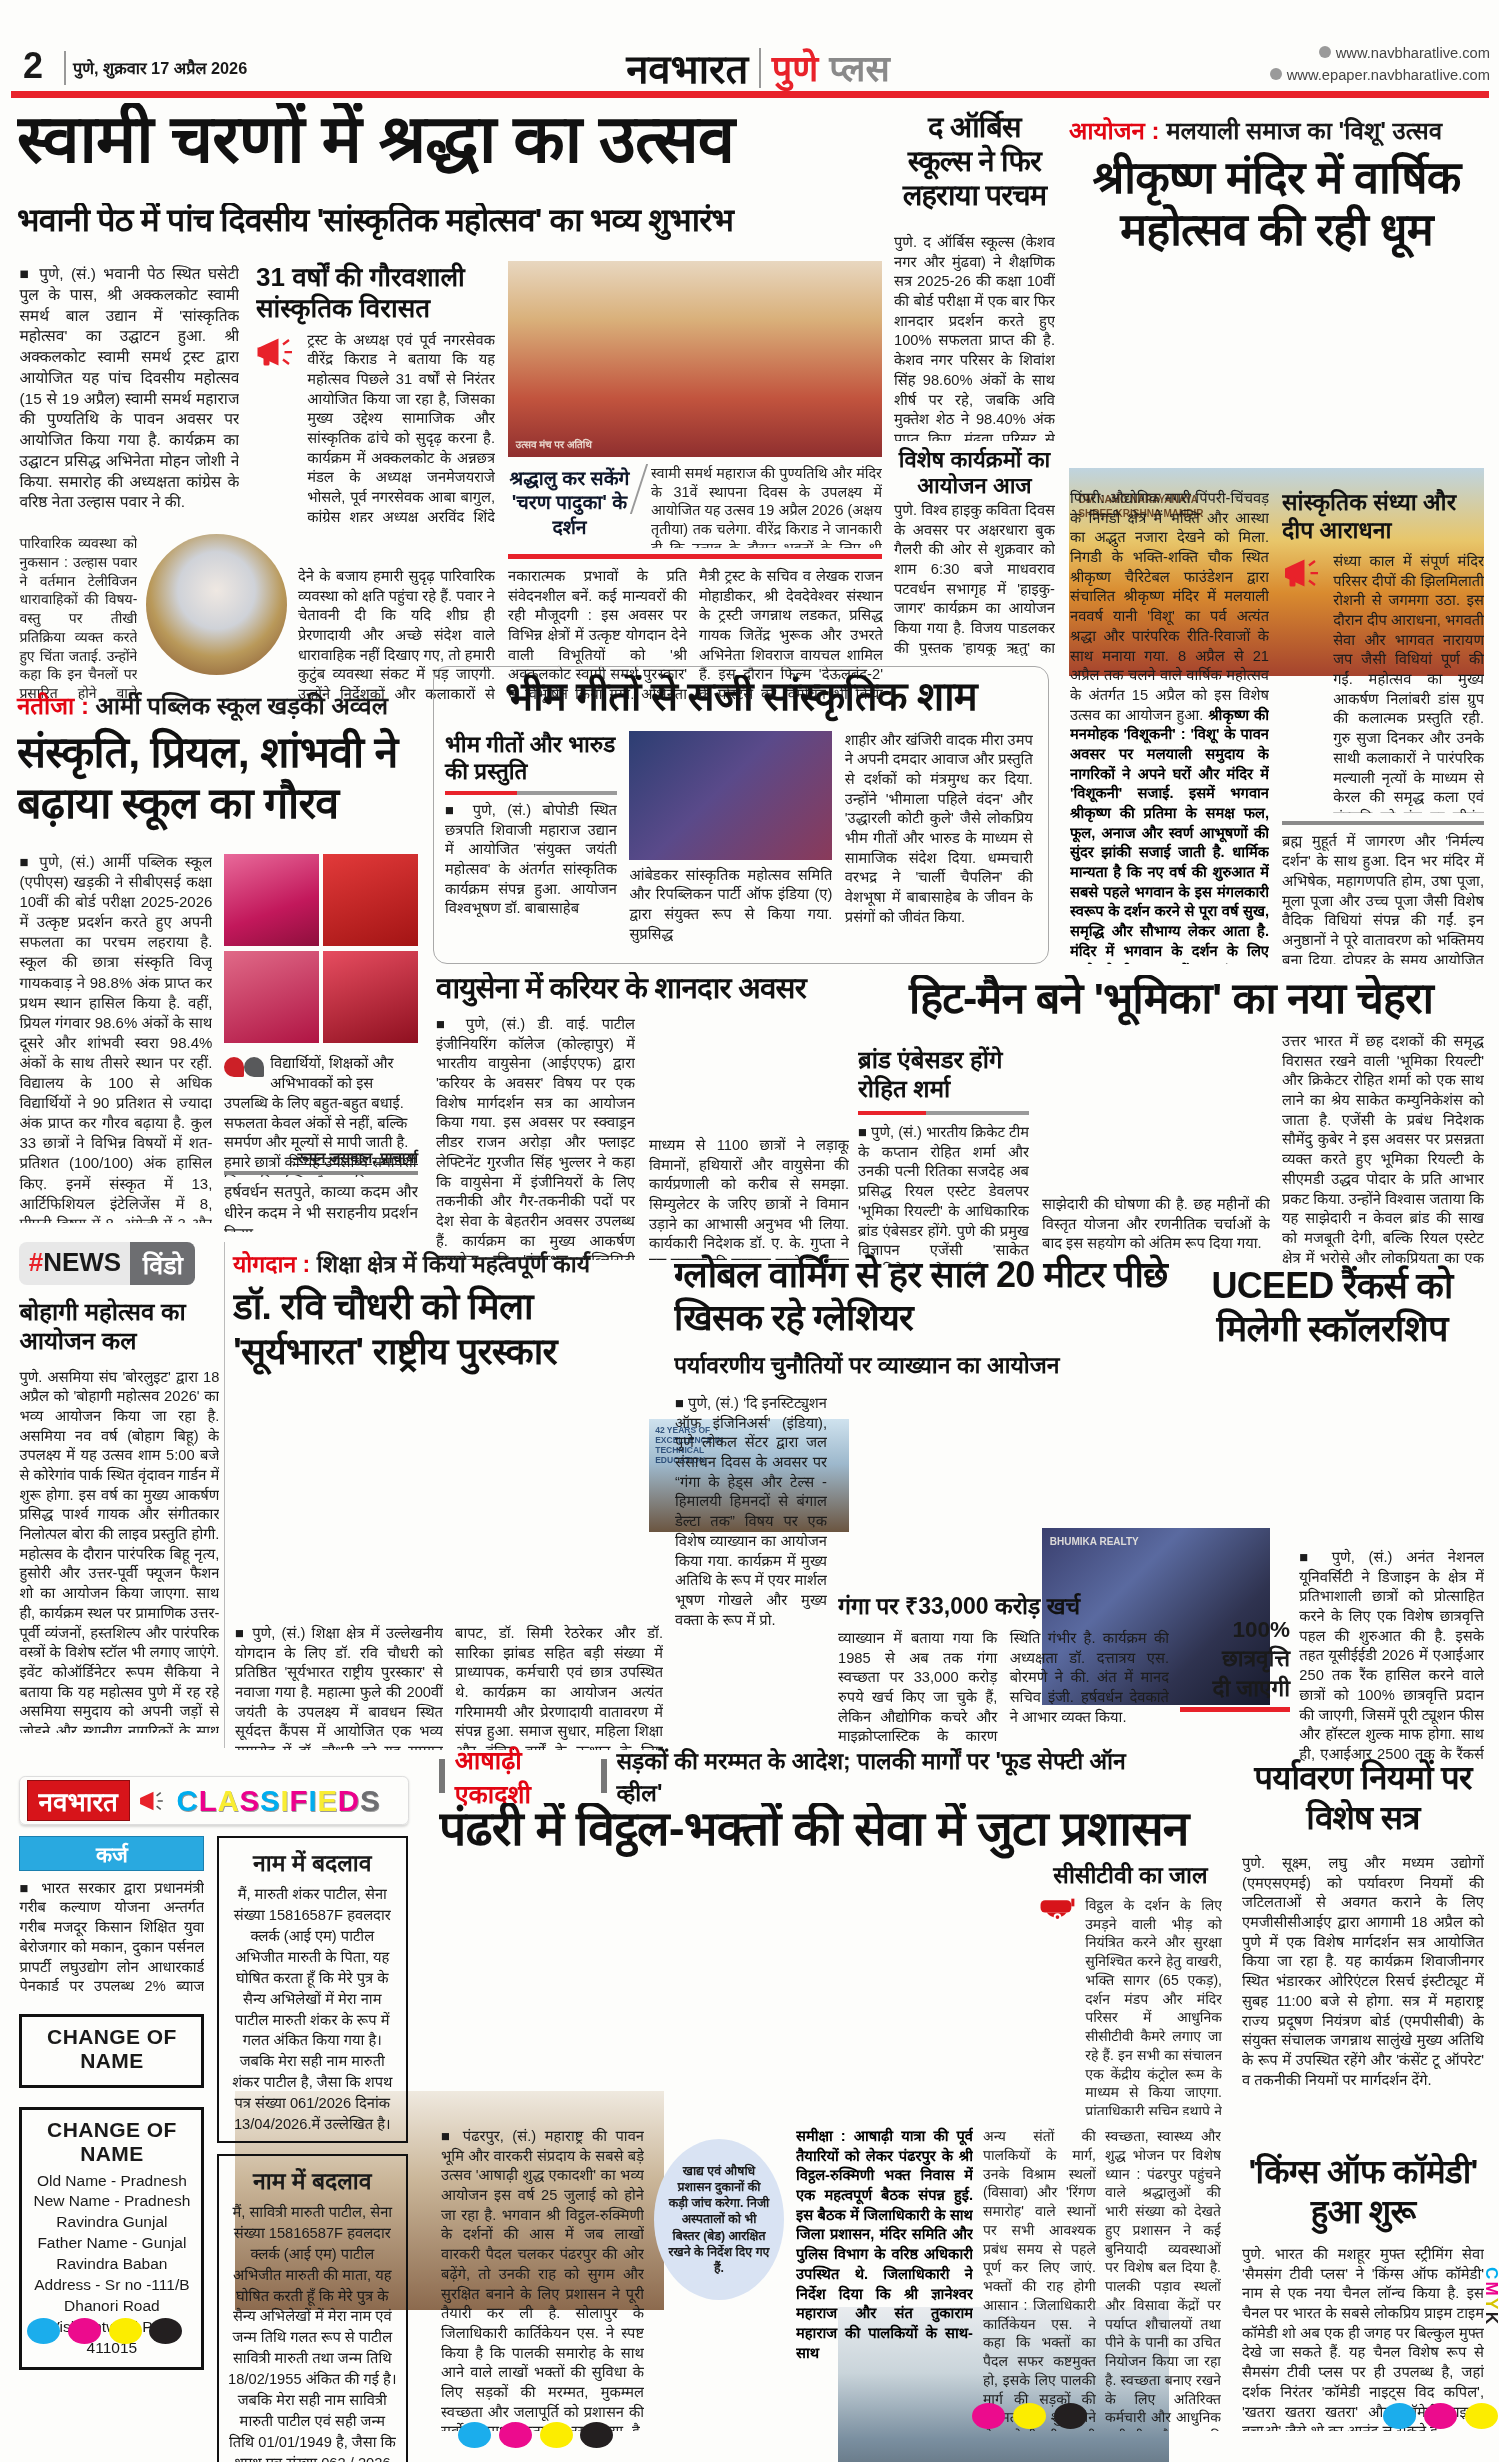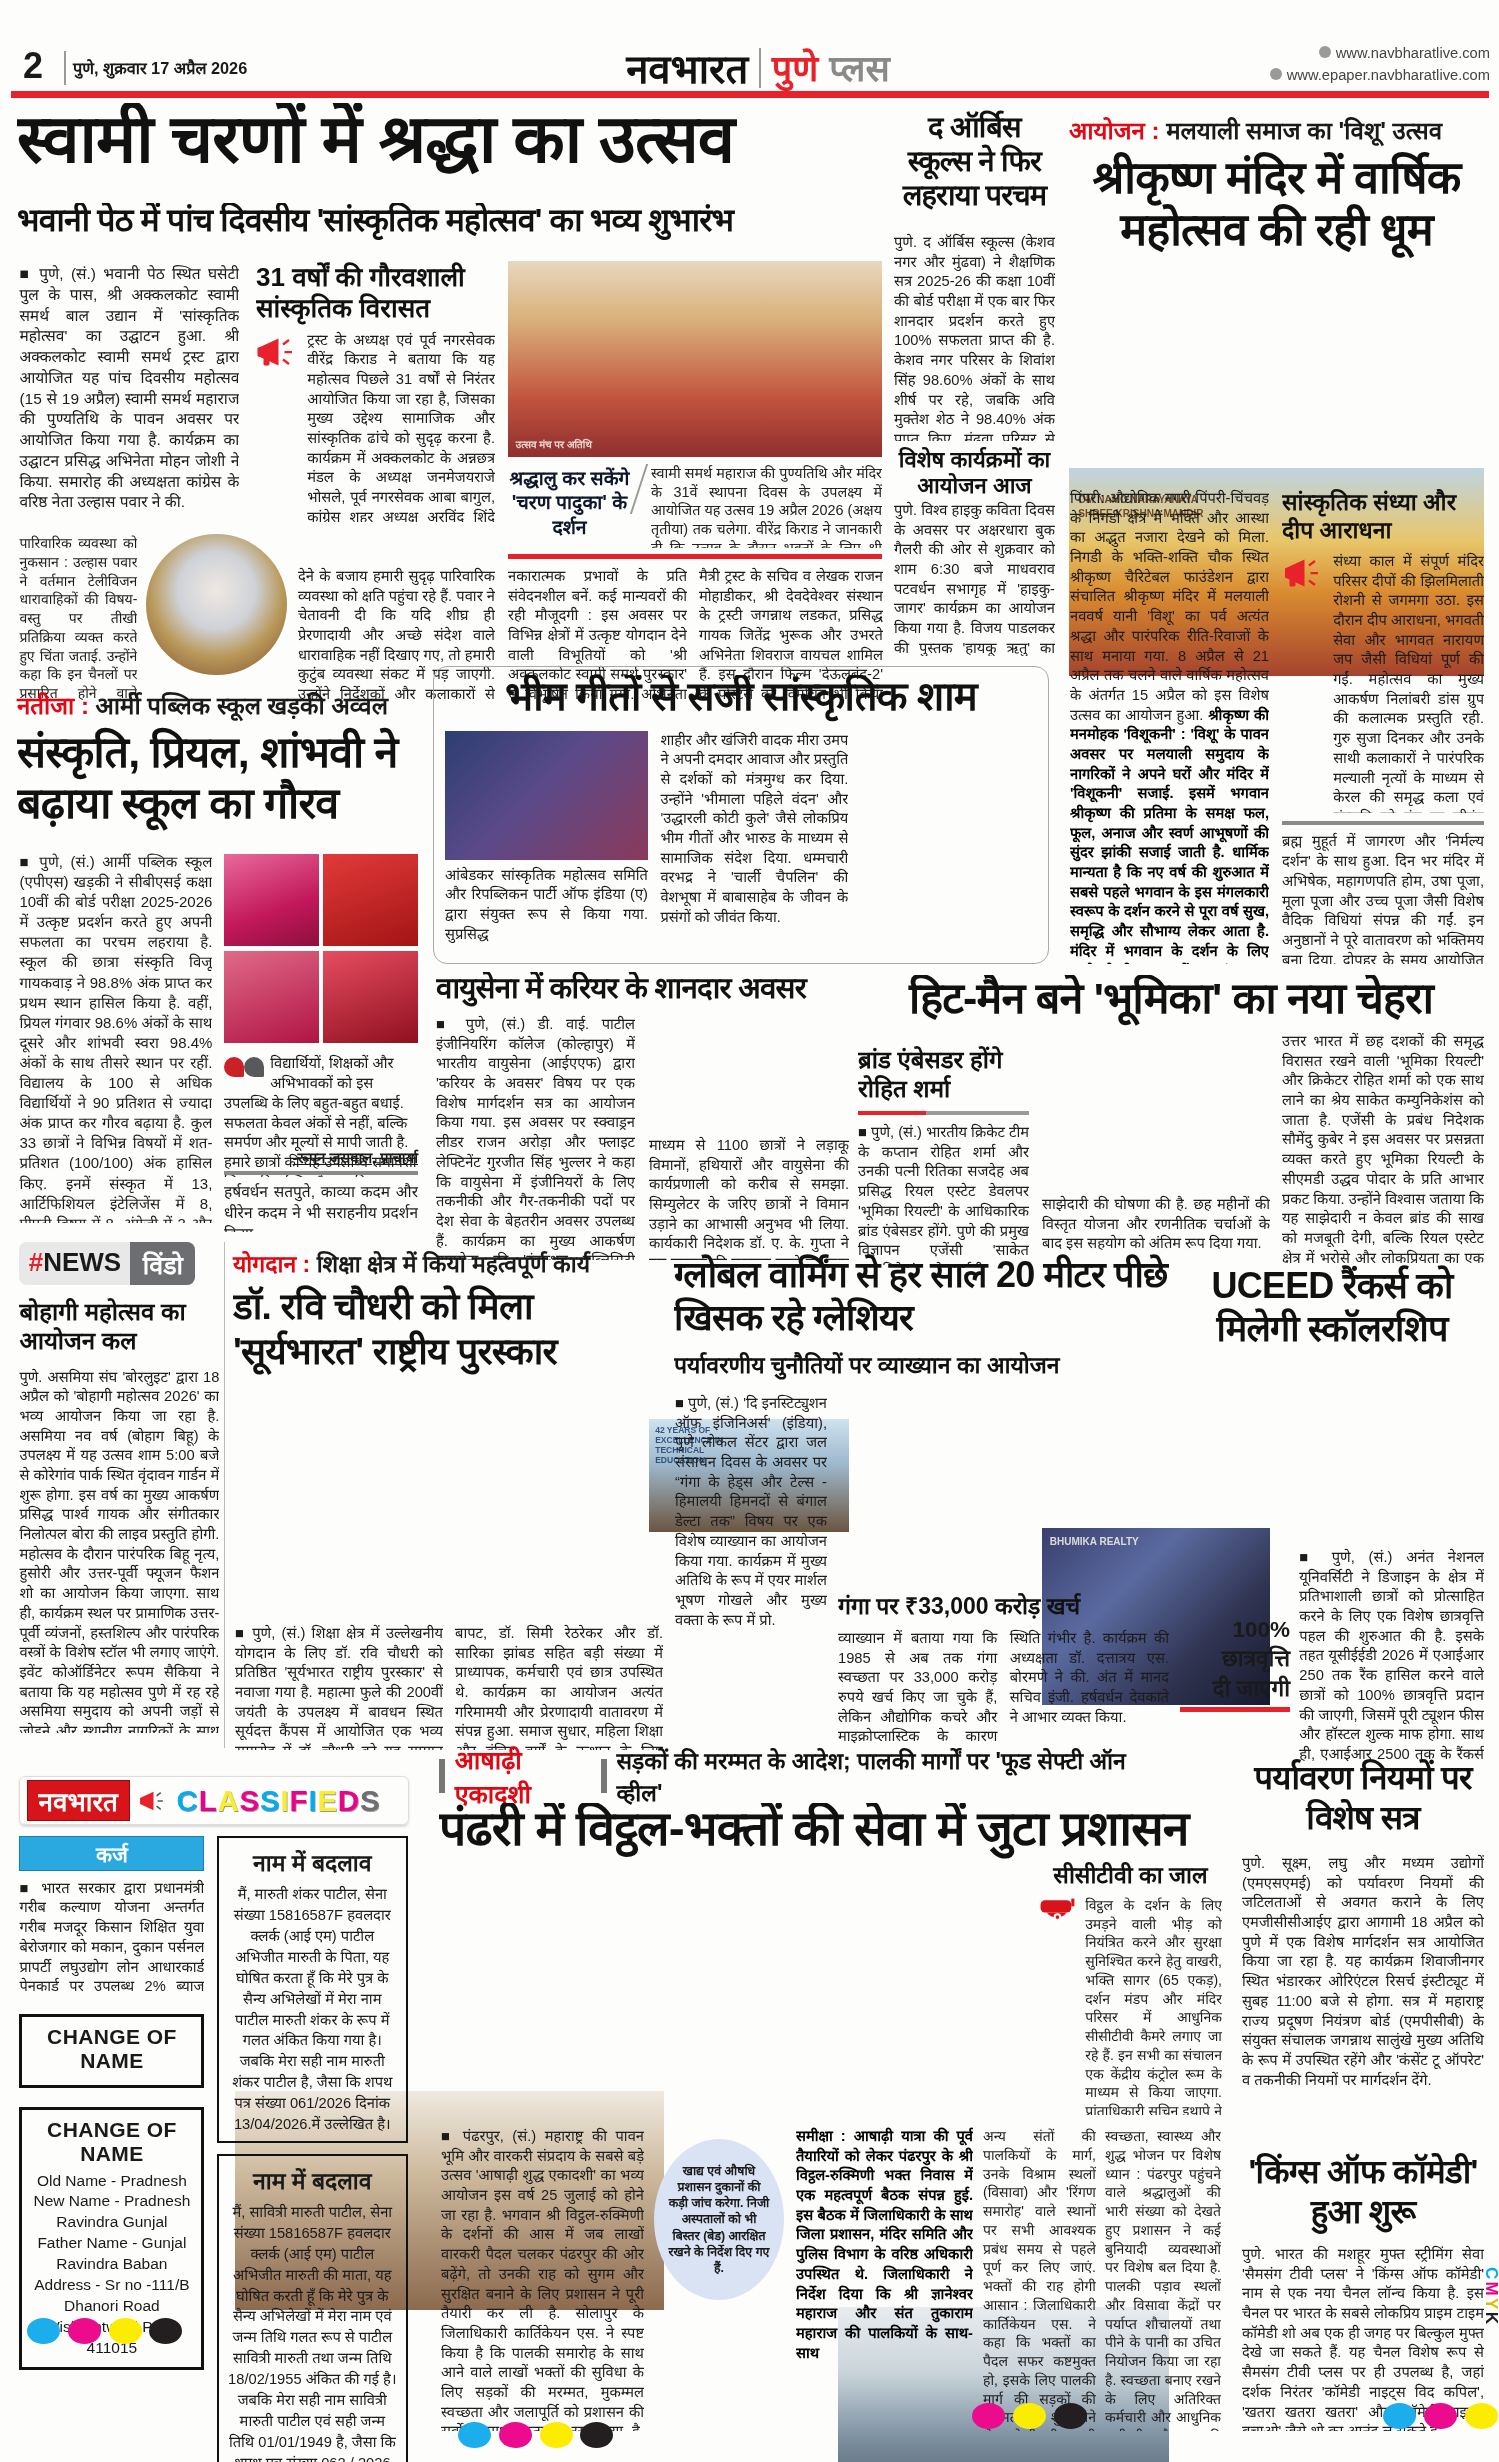--- a/index.html
+++ b/index.html
@@ -131,20 +131,25 @@
   </span>
   <span class="quote-t">विद्यार्थियों, शिक्षकों और अभिभावकों को इस उपलब्धि के लिए बहुत-बहुत बधाई. सफलता केवल अंकों से नहीं, बल्कि समर्पण और मूल्यों से मापी जाती है. हमारे छात्रों की यह उपलब्धि समावेशी शिक्षा की शक्ति और उनकी अटूट दृढ़ता का परिणाम है.</span>
 </div>
 <div class="abs attrib" style="left:224px;top:1147px;width:194px;text-decoration:underline;">-रूपन जसवाल, प्राचार्या</div>
 <div class="abs rule-gray" style="left:224px;top:1171px;width:194px;height:3.9px;"></div>
 <div class="abs bt" style="left:224px;top:1182px;width:194px;height:50px;font-size:15.5px;">हर्षवर्धन सतपुते, काव्या कदम और धीरेन कदम ने भी सराहनीय प्रदर्शन किया.</div>
 
 <div class="abs" style="left:433px;top:666px;width:616px;height:298px;border:1.6px solid #a9a9a9;border-radius:14px;box-sizing:border-box;padding:7.8px 11px;overflow:hidden;">
   <div class="hl centered" style="font-size:40px;height:48px;overflow:hidden;">भीम गीतों से सजी सांस्कृतिक शाम</div>
   <div style="display:flex;gap:12.4px;margin-top:7.8px;">
+    <div style="width:172px;">
+      <div class="subhd" style="font-size:22.5px;">भीम गीतों और भारुड की प्रस्तुति</div>
+      <div style="margin:6.2px 0;height:3.9px;background:linear-gradient(90deg,#e8222a 0 42%,#9a9a9a 42%);"></div>
+      <div class="bt" style="height:152px;">■ पुणे, (सं.) बोपोडी स्थित छत्रपति शिवाजी महाराज उद्यान में आयोजित 'संयुक्त जयंती महोत्सव' के अंतर्गत सांस्कृतिक कार्यक्रम संपन्न हुआ. आयोजन विश्वभूषण डॉ. बाबासाहेब</div>
+    </div>
     <div style="width:203px;">
       <div class="ph" style="width:203px;height:129px;background:linear-gradient(135deg,#2c3e72,#5a4a8a 45%,#8a3a5a);"></div>
       <div class="bt" style="margin-top:6.2px;height:78px;">आंबेडकर सांस्कृतिक महोत्सव समिति और रिपब्लिकन पार्टी ऑफ इंडिया (ए) द्वारा संयुक्त रूप से किया गया. सुप्रसिद्ध</div>
     </div>
     <div class="bt" style="width:188px;height:216px;">शाहीर और खंजिरी वादक मीरा उमप ने अपनी दमदार आवाज और प्रस्तुति से दर्शकों को मंत्रमुग्ध कर दिया. उन्होंने 'भीमाला पहिले वंदन' और 'उद्धारली कोटी कुले' जैसे लोकप्रिय भीम गीतों और भारुड के माध्यम से सामाजिक संदेश दिया. धम्मचारी वरभद्र ने 'चार्ली चैपलिन' की वेशभूषा में बाबासाहेब के जीवन के प्रसंगों को जीवंत किया.</div>
   </div>
 </div>
 
 <div class="abs hl" style="left:436px;top:972px;width:415px;height:36px;font-size:29.5px;overflow:hidden;">वायुसेना में करियर के शानदार अवसर</div>
 <div class="abs bt" style="left:436px;top:1015px;width:199px;height:245px;">■ पुणे, (सं.) डी. वाई. पाटील इंजीनियरिंग कॉलेज (कोल्हापुर) में भारतीय वायुसेना (आईएएफ) द्वारा 'करियर के अवसर' विषय पर एक विशेष मार्गदर्शन सत्र का आयोजन किया गया. इस अवसर पर स्क्वाड्रन लीडर राजन अरोड़ा और फ्लाइट लेफ्टिनेंट गुरजीत सिंह भुल्लर ने कहा कि वायुसेना में इंजीनियरों के लिए तकनीकी और गैर-तकनीकी पदों पर देश सेवा के बेहतरीन अवसर उपलब्ध हैं. कार्यक्रम का मुख्य आकर्षण वायुसेना की 'इंडक्शन पब्लिसिटी एग्जीबिशन व्हीकल' (आईपीईवी) वैन रही. अत्याधुनिक एआर और वीआर तकनीक से लैस इस वैन के</div>

